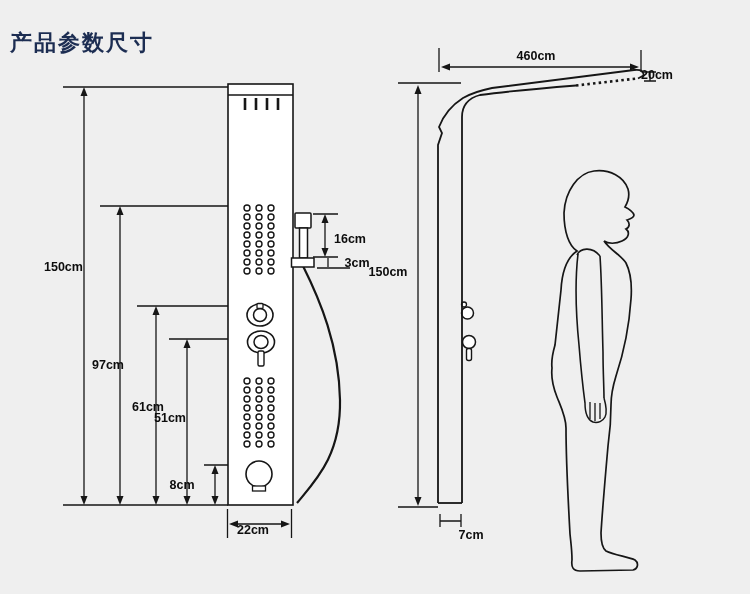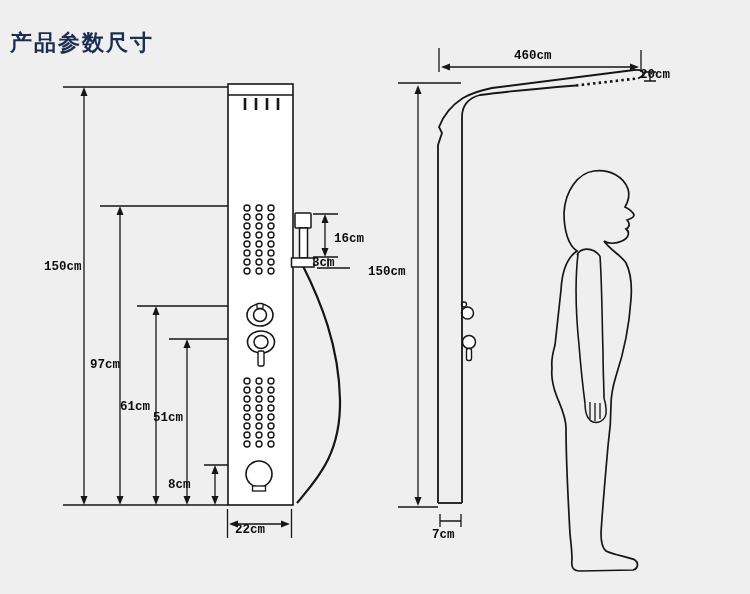--- a/index.html
+++ b/index.html
@@ -2,22 +2,22 @@
 <html><head>
 <meta charset="utf-8">
 <style>
   *{margin:0;padding:0;box-sizing:border-box}
   html,body{width:750px;height:594px}
   body{background:#efefef;position:relative;overflow:hidden;font-family:"Liberation Serif",serif}
   .stage{position:absolute;left:0;top:0;width:750px;height:594px}
   .stage svg{position:absolute;left:0;top:0;display:block}
   .title{position:absolute;left:10px;top:28px;font-family:"DejaVu Sans","Liberation Sans",sans-serif;
          font-weight:bold;font-size:22px;color:#1c2d52;letter-spacing:2px;white-space:nowrap}
-  .dim{position:absolute;font-family:Liberation Mono, monospace;font-weight:bold;
-       font-size:12.5px;color:#0d0d0d;text-align:left;white-space:nowrap;line-height:1.1}
+  .dim{position:absolute;font-family:Liberation Sans, sans-serif;font-weight:bold;
+       font-size:12.5px;color:#0d0d0d;text-align:center;white-space:nowrap;line-height:1.1}
   .ln{stroke:#161616;fill:none}
   .ah{fill:#161616;stroke:none}
   .part{stroke:#161616;fill:#fff}
 </style>
 </head>
 <body>
 
 <div class="stage">
 
   <svg width="750" height="594" viewBox="0 0 750 594">
@@ -188,24 +188,24 @@
 
       <path class="ln" stroke-width="1.5" d="M585,403 C585,414 588,420 593,422 C598,423.5 603,421 605,417 C607,413 606,405 604,398"></path>
       <path class="ln" stroke-width="1.3" d="M590,402V419 M595,403V421 M600,403V419"></path>
     </g>
   </svg>
 
   <div class="title">产品参数尺寸</div>
 
   <div class="dim" style="left:44px;top:261px;width:38px">150cm</div>
   <div class="dim" style="left:90px;top:359px;width:36px">97cm</div>
-  <div class="dim" style="left:120px;top:401px;width:21px">61cm</div>
+  <div class="dim" style="left:132px;top:401px;width:21px">61cm</div>
   <div class="dim" style="left:153px;top:412px;width:34px">51cm</div>
   <div class="dim" style="left:168px;top:479px;width:28px">8cm</div>
   <div class="dim" style="left:235px;top:524px;width:36px">22cm</div>
   <div class="dim" style="left:334px;top:233px;width:32px">16cm</div>
-  <div class="dim" style="left:312px;top:257px;width:26px">3cm</div>
+  <div class="dim" style="left:344px;top:257px;width:26px">3cm</div>
 
   <div class="dim" style="left:514px;top:50px;width:44px">460cm</div>
   <div class="dim" style="left:640px;top:69px;width:34px">20cm</div>
   <div class="dim" style="left:368px;top:266px;width:40px">150cm</div>
-  <div class="dim" style="left:432px;top:529px;width:28px">7cm</div>
+  <div class="dim" style="left:457px;top:529px;width:28px">7cm</div>
 </div>
 
 </body></html>

